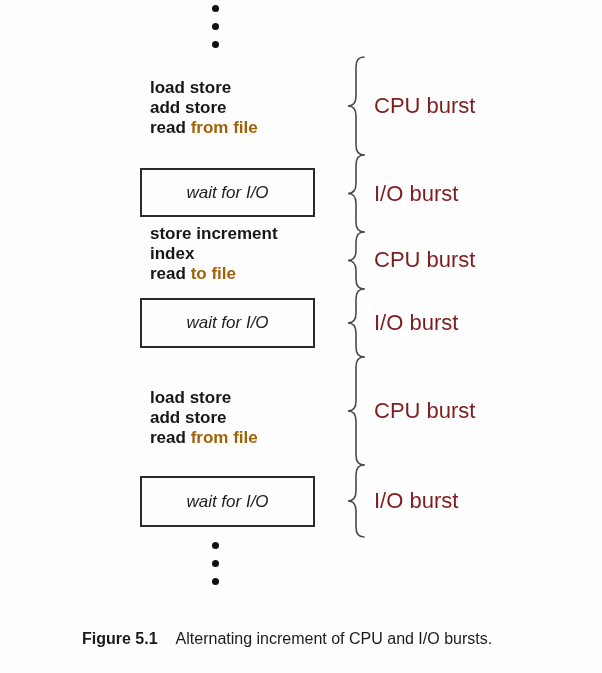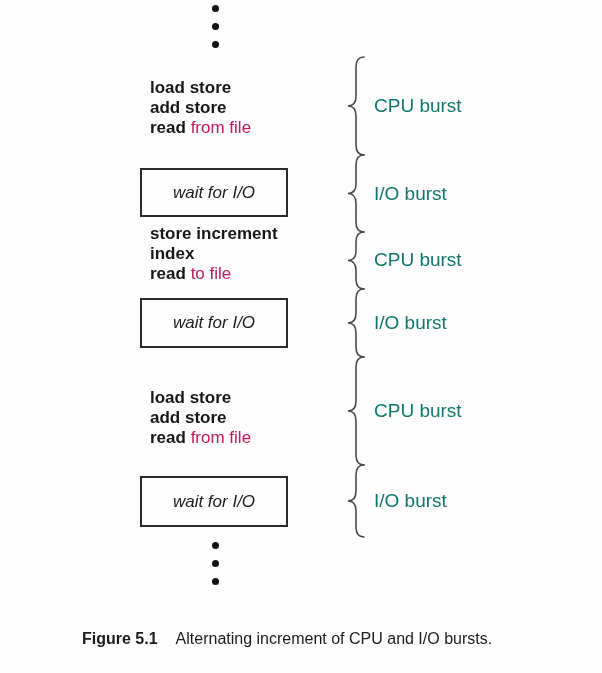--- a/index.html
+++ b/index.html
@@ -31,44 +31,44 @@
     background: #111;
   }
   .code-block {
     position: absolute;
     left: 150px;
     font-size: 17px;
     line-height: 20px;
     white-space: nowrap;
   }
   .code-line b { font-weight: bold; }
-  .code-line span { font-weight: normal; color: #be185d; }
+  .code-line span { font-weight: bold; color: #a16207; }
   .io-box {
     position: absolute;
     left: 140px;
-    width: 148px;
+    width: 175px;
     height: 49px;
     border: 2px solid #2b2b2b;
     box-sizing: border-box;
     display: flex;
     align-items: center;
     justify-content: center;
   }
   .io-text {
     font-style: italic;
     font-size: 17px;
     color: #1c1c1c;
   }
   .burst-label {
     position: absolute;
     left: 374px;
     height: 20px;
     line-height: 20px;
-    font-size: 19px;
-    color: #0f766e;
+    font-size: 22px;
+    color: #7f1d1d;
     white-space: nowrap;
   }
   #brace-svg {
     position: absolute;
     left: 338px;
     top: 50px;
   }
   #brace-svg path {
     fill: none;
     stroke: #4a4a4a;

